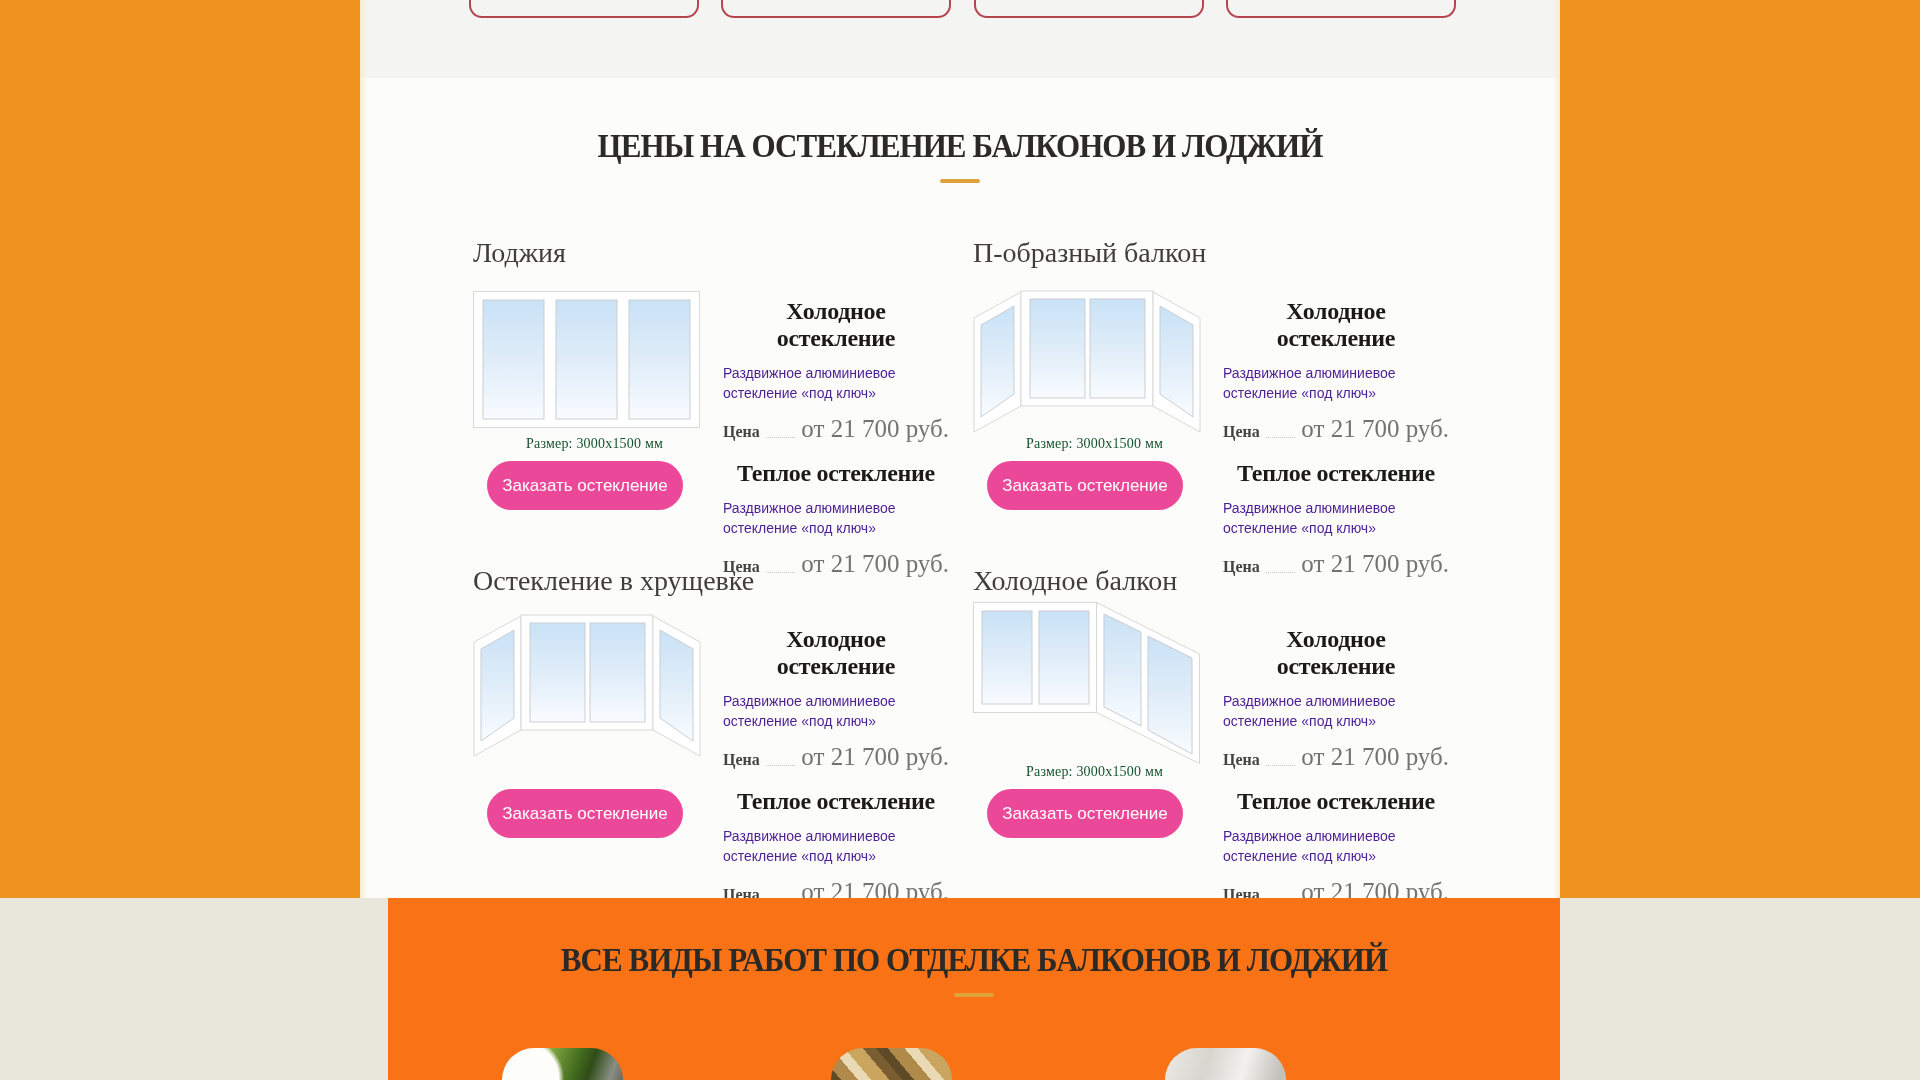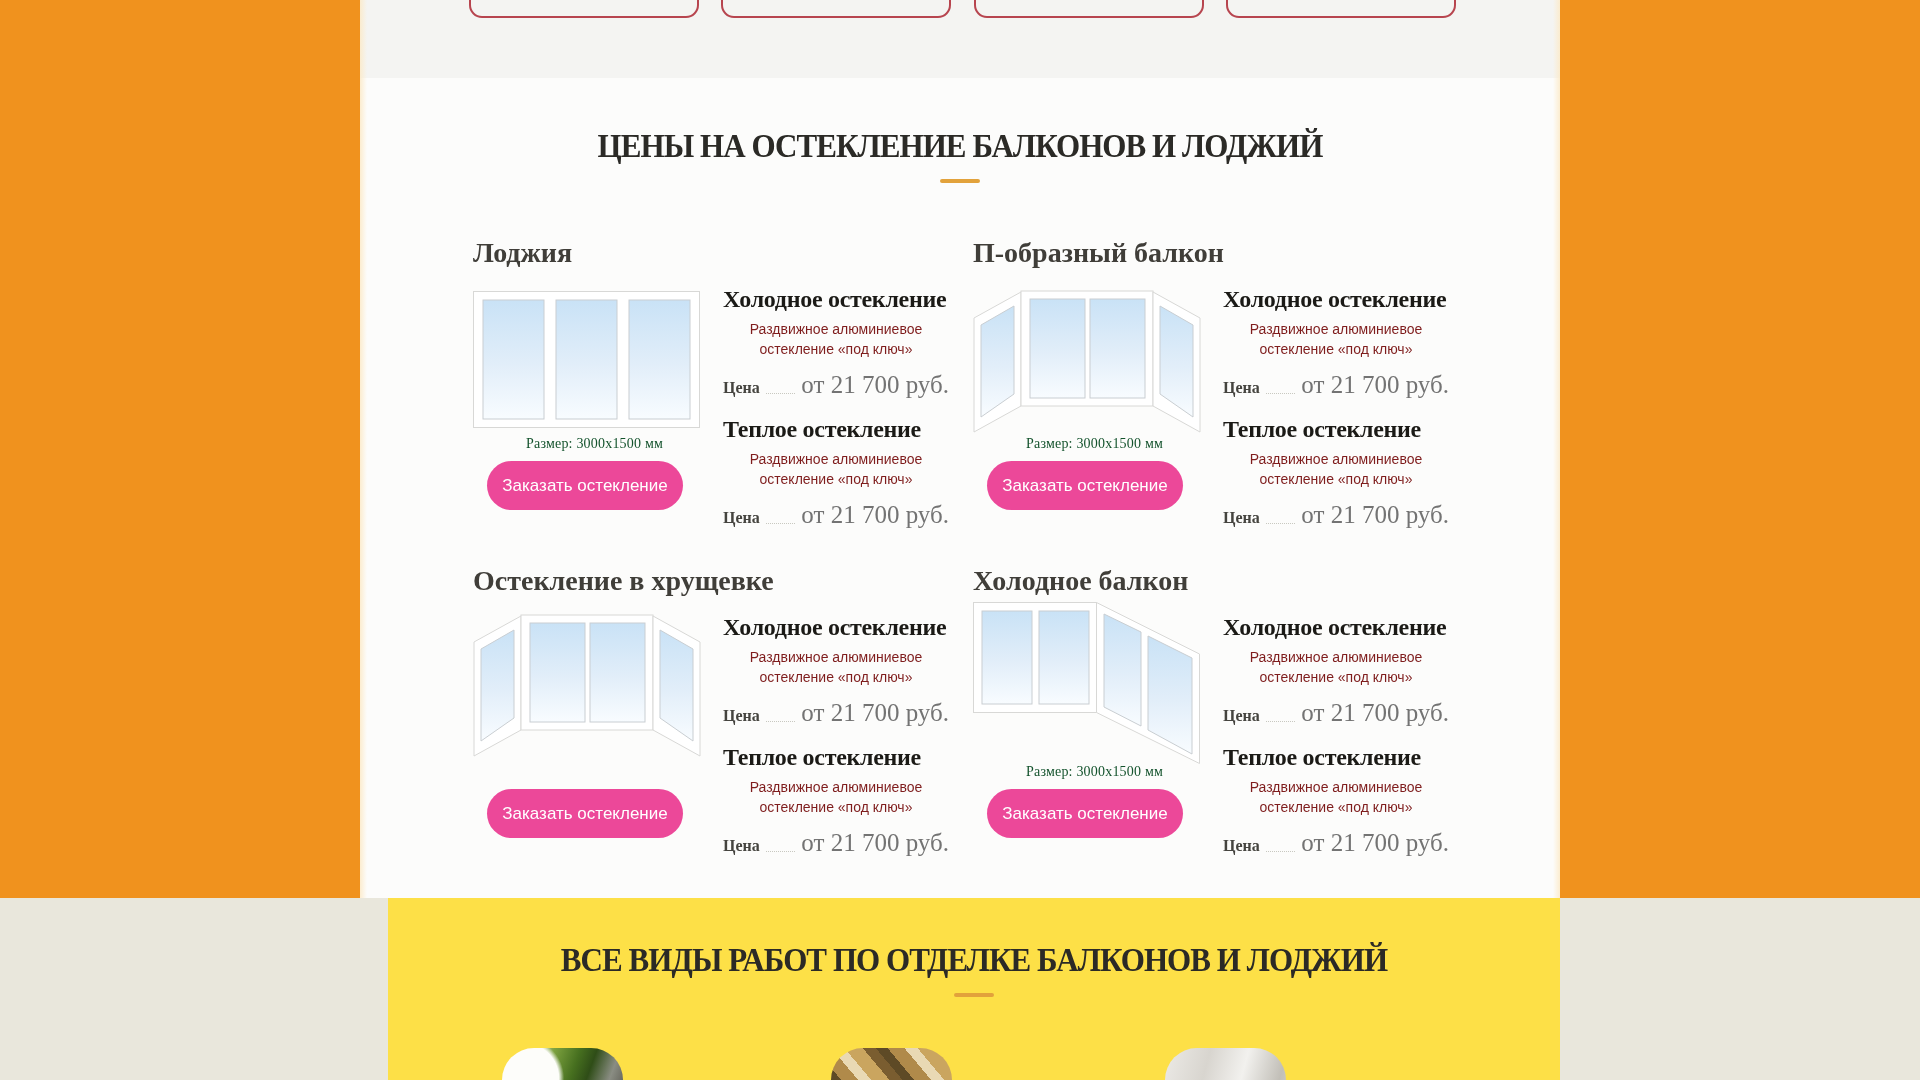--- a/index.html
+++ b/index.html
@@ -24,40 +24,40 @@
       font-family:"Liberation Serif",serif;font-weight:600;font-size:33px;letter-spacing:-1px;
       color:#2b2a26;transform:scaleX(.94);}
   .gold-dash{position:absolute;left:50%;margin-left:-20px;width:40px;height:4px;border-radius:2px;
       background:#e2a23b;}
   .prices-section .gold-dash{top:101px;}
 
   .block{position:absolute;width:474px;height:300px;}
   .block.b1{left:113px;top:159px;} .block.b2{left:613px;top:159px;}
   .block.b3{left:113px;top:487px;} .block.b4{left:613px;top:487px;}
   .block-title{position:absolute;top:0;left:0;margin:0;font-family:"Liberation Serif",serif;
-      font-weight:700;font-size:28px;color:#403e39;}
+      font-weight:400;font-size:28px;color:#403e39;}
   .win{position:absolute;left:0;line-height:0;}
   .b1 .win{top:54px;} .b2 .win{top:52px;} .b3 .win{top:48px;} .b4 .win{top:37px;}
   .win-caption{position:absolute;top:199px;left:8px;width:227px;text-align:center;
       font-family:"Liberation Serif",serif;font-size:14px;color:#14532d;letter-spacing:.2px;}
   .order-btn{position:absolute;top:224px;left:14px;width:196px;height:49px;border:none;
       border-radius:25px;background:#ec4899;color:#ffffff;font-family:"Liberation Sans",sans-serif;
       font-size:17px;cursor:pointer;}
   .offers{position:absolute;left:250px;top:49px;width:226px;}
   .offer + .offer{margin-top:17px;}
-  .offer-name{margin:0;font-family:"Liberation Serif",serif;font-weight:700;font-size:24px;
-      color:#1b1a16;letter-spacing:-.3px;}
-  .offer-desc{margin:7px 0 0;font-size:14px;line-height:1.42;color:#7f1d1d;text-align:center;}
+  .offer-name{margin:12px;font-family:"Liberation Serif",serif;font-weight:700;font-size:24px;
+      color:#1b1a16;letter-spacing:-.3px;text-align:center;}
+  .offer-desc{margin:7px 0 0;font-size:14px;line-height:1.42;color:#4c1d95;}
   .price-row{display:flex;align-items:baseline;margin-top:11px;}
   .price-label{font-family:"Liberation Serif",serif;font-size:16px;color:#45443f;font-weight:bold;}
   .dots{flex:1;align-self:flex-end;border-bottom:1px dotted #c8c8c0;margin:0 6px 5px 6px;}
   .price-value{font-family:"Liberation Serif",serif;font-size:25px;color:#737373;white-space:nowrap;}
 
   
-  .works-section{position:relative;height:182px;background:#fde047;margin-left:28px;}
+  .works-section{position:relative;height:182px;background:#f97316;margin-left:28px;}
   .works-section .section-heading{top:44px;}
   .works-section .gold-dash{top:95px;}
   .work-img{position:absolute;top:150px;width:121px;height:121px;border-radius:32px;cursor:pointer;}
   .work-img.wi1{left:114px;background:
       radial-gradient(circle at 18% 25%,#fdfdfa 0 26%,rgba(253,253,250,0) 30%),
       linear-gradient(110deg,#f4f5ef 0%,#dfe6d2 16%,#7da23f 32%,#466f1f 48%,#2f4d17 58%,#8a8d83 72%,#54524a 86%,#33322c 100%);}
   .work-img.wi2{left:443px;background:repeating-linear-gradient(50deg,
       #5e4a26 0 9px,#b08a4a 9px 22px,#e9d9b4 22px 32px,#caa55f 32px 46px,#7a5d30 46px 56px);}
   .work-img.wi3{left:777px;background:linear-gradient(105deg,
       #eceae6 0%,#d8d5cf 30%,#f2f1ee 55%,#c2bfb8 80%,#dddbd5 100%);}

